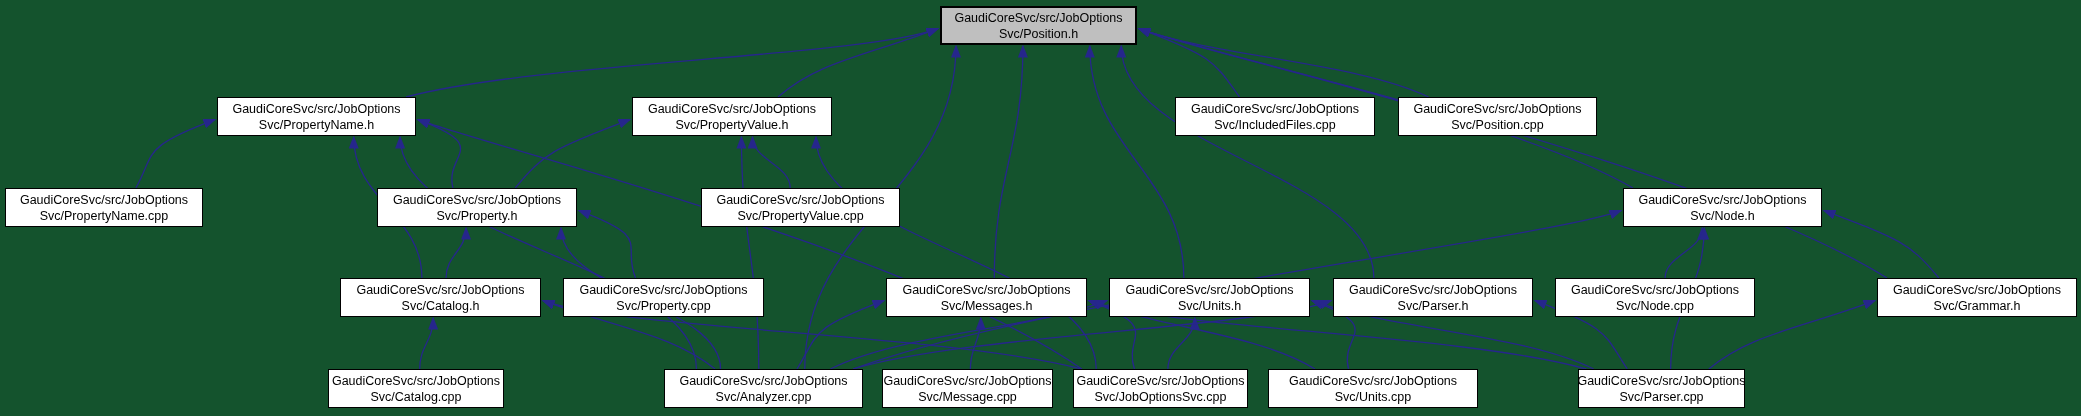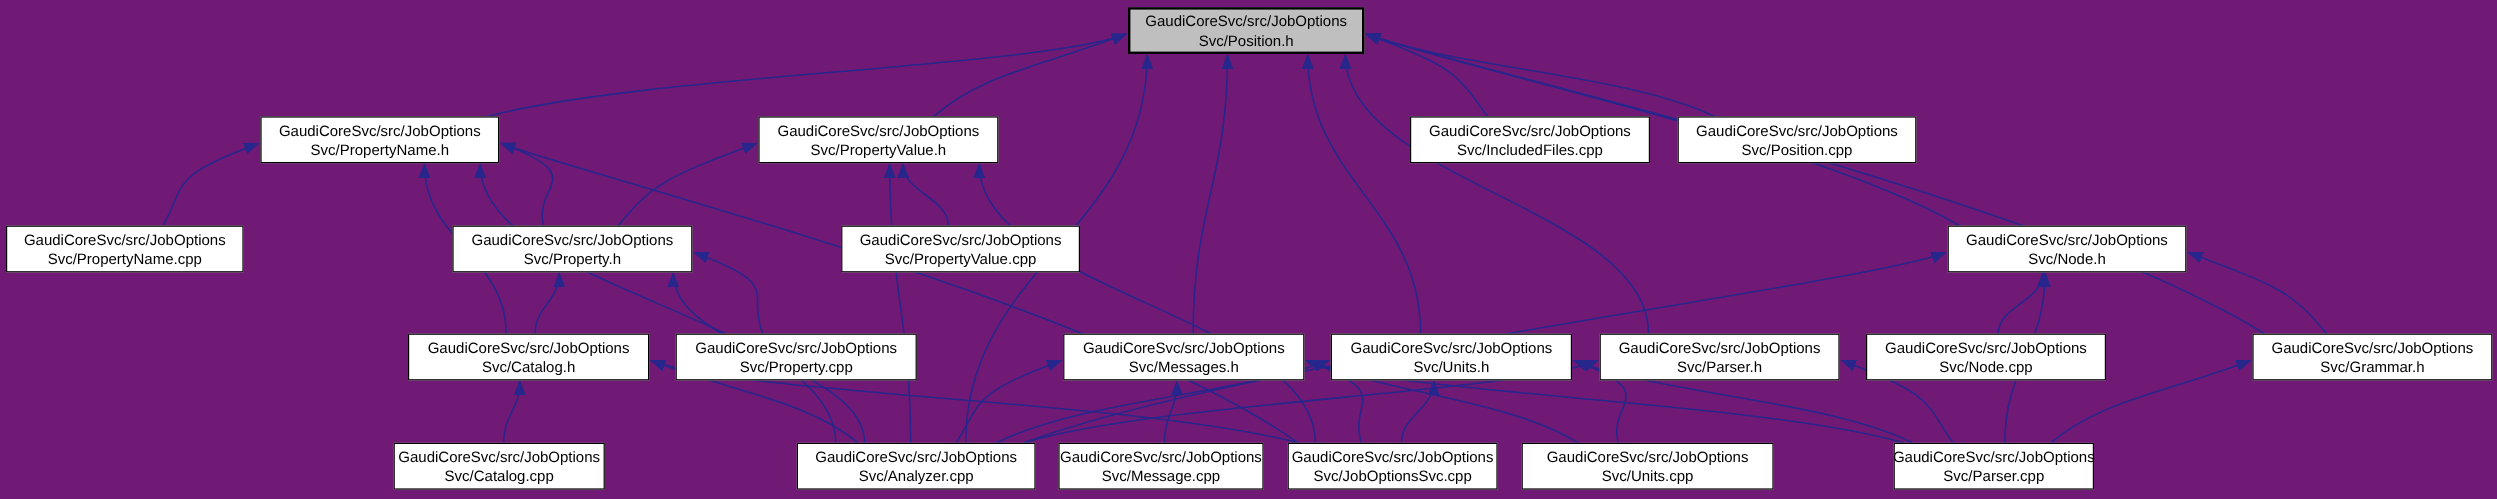--- a/index.html
+++ b/index.html
@@ -5,21 +5,21 @@
   html, body {
     margin: 0;
     padding: 0;
     background: #ffffff;
     font-family: "Liberation Sans", "DejaVu Sans", sans-serif;
   }
   #graph {
     position: relative;
     width: 2081px;
     height: 416px;
-    background: #701a75;
+    background: #14532d;
     overflow: hidden;
   }
   #edges {
     position: absolute;
     left: 0; top: 0;
     width: 2081px;
     height: 416px;
   }
   .node {
     position: absolute;

